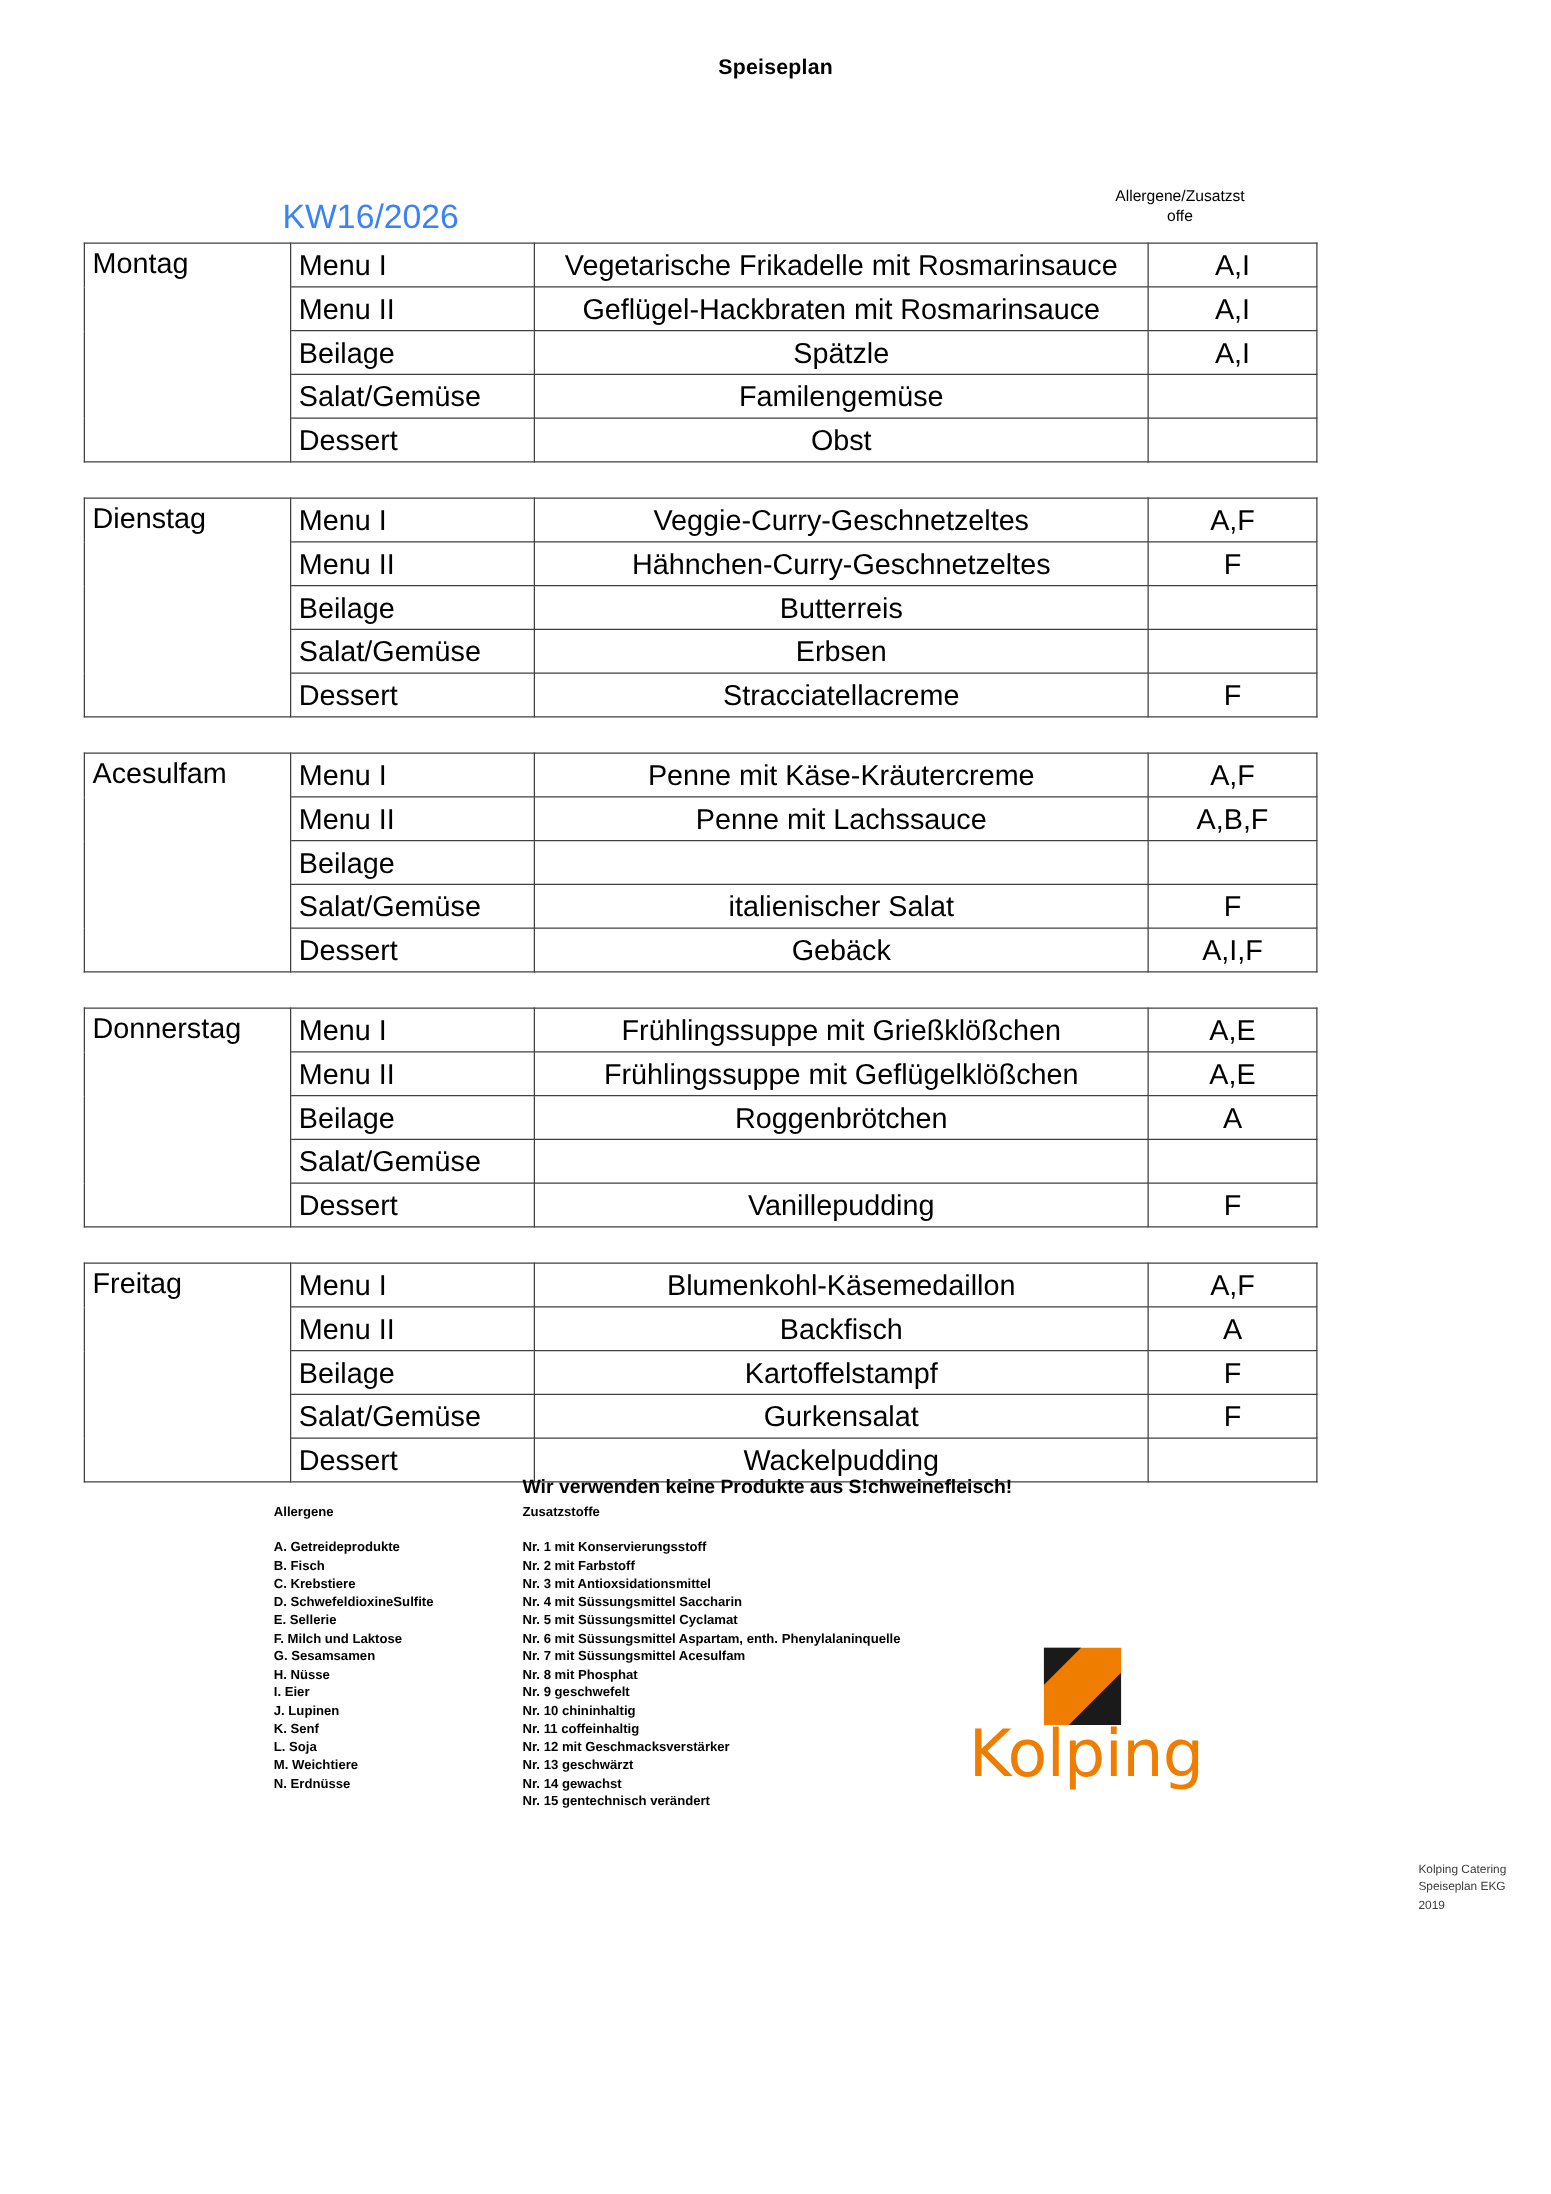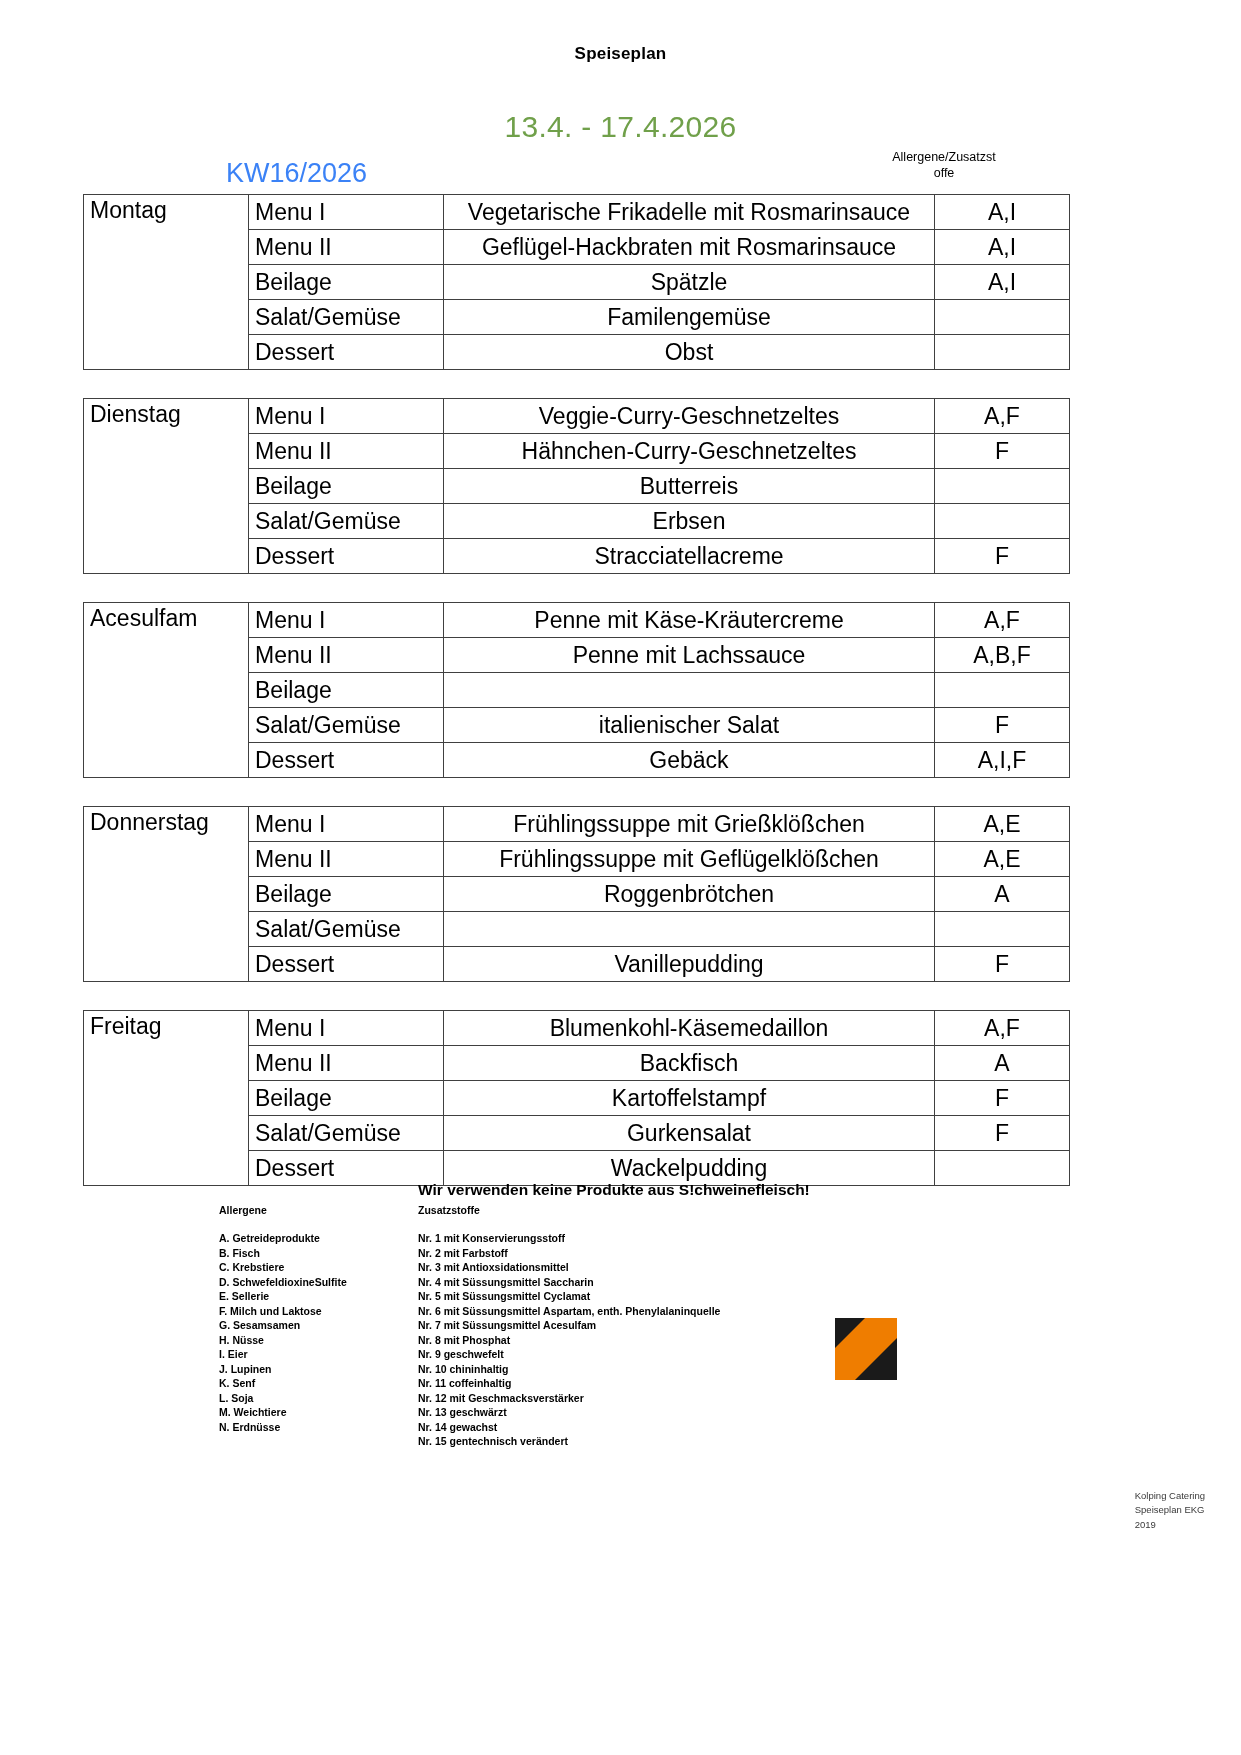--- a/index.html
+++ b/index.html
@@ -58,21 +58,21 @@
     line-height: 1.25;
     color: #000;
   }
 
   
   .day-table {
     position: absolute;
     border-collapse: collapse;
     table-layout: fixed;
     width: 938px;
-    left: 83px;
+    left: 67px;
   }
   .day-table td {
     border: 1px solid #404040;
     height: 34px;
     padding: 0 6px;
     font-size: 23px;
     vertical-align: middle;
     background: #fff;
   }
   .col-day {
@@ -146,21 +146,20 @@
     color: #3a3a3a;
   }
 </style>
 </head>
 <body>
 
 <div class="page">
 
   <div class="doc-title">Speiseplan</div>
 
-  <div class="date-range">13.4. - 17.4.2026</div>
 
   <div class="kw-label">KW16/2026</div>
 
   <div class="allergen-head">
     <span>Allergene/Zusatzst</span><br>
     <span>offe</span>
   </div>
 
   <div id="day-tables">
       <table class="day-table" style="top: 194px;">
@@ -357,20 +356,21 @@
         <li>Nr. 15 gentechnisch verändert</li>
       </ul>
   </div>
 
   <div class="logo-wrap">
     <svg class="logo-mark" viewBox="0 0 62 62">
       <rect x="0" y="0" width="62" height="62" fill="#ef7d00"></rect>
       <polygon points="0,0 30,0 0,30" fill="#1a1a1a"></polygon>
       <polygon points="62,62 62,20 20,62" fill="#1a1a1a"></polygon>
     </svg>
+    <div class="logo-word">Kolping</div>
   </div>
 
   <div class="doc-footer">
     <div>Kolping Catering</div>
     <div>Speiseplan EKG</div>
     <div>2019</div>
   </div>
 
 </div>
 

